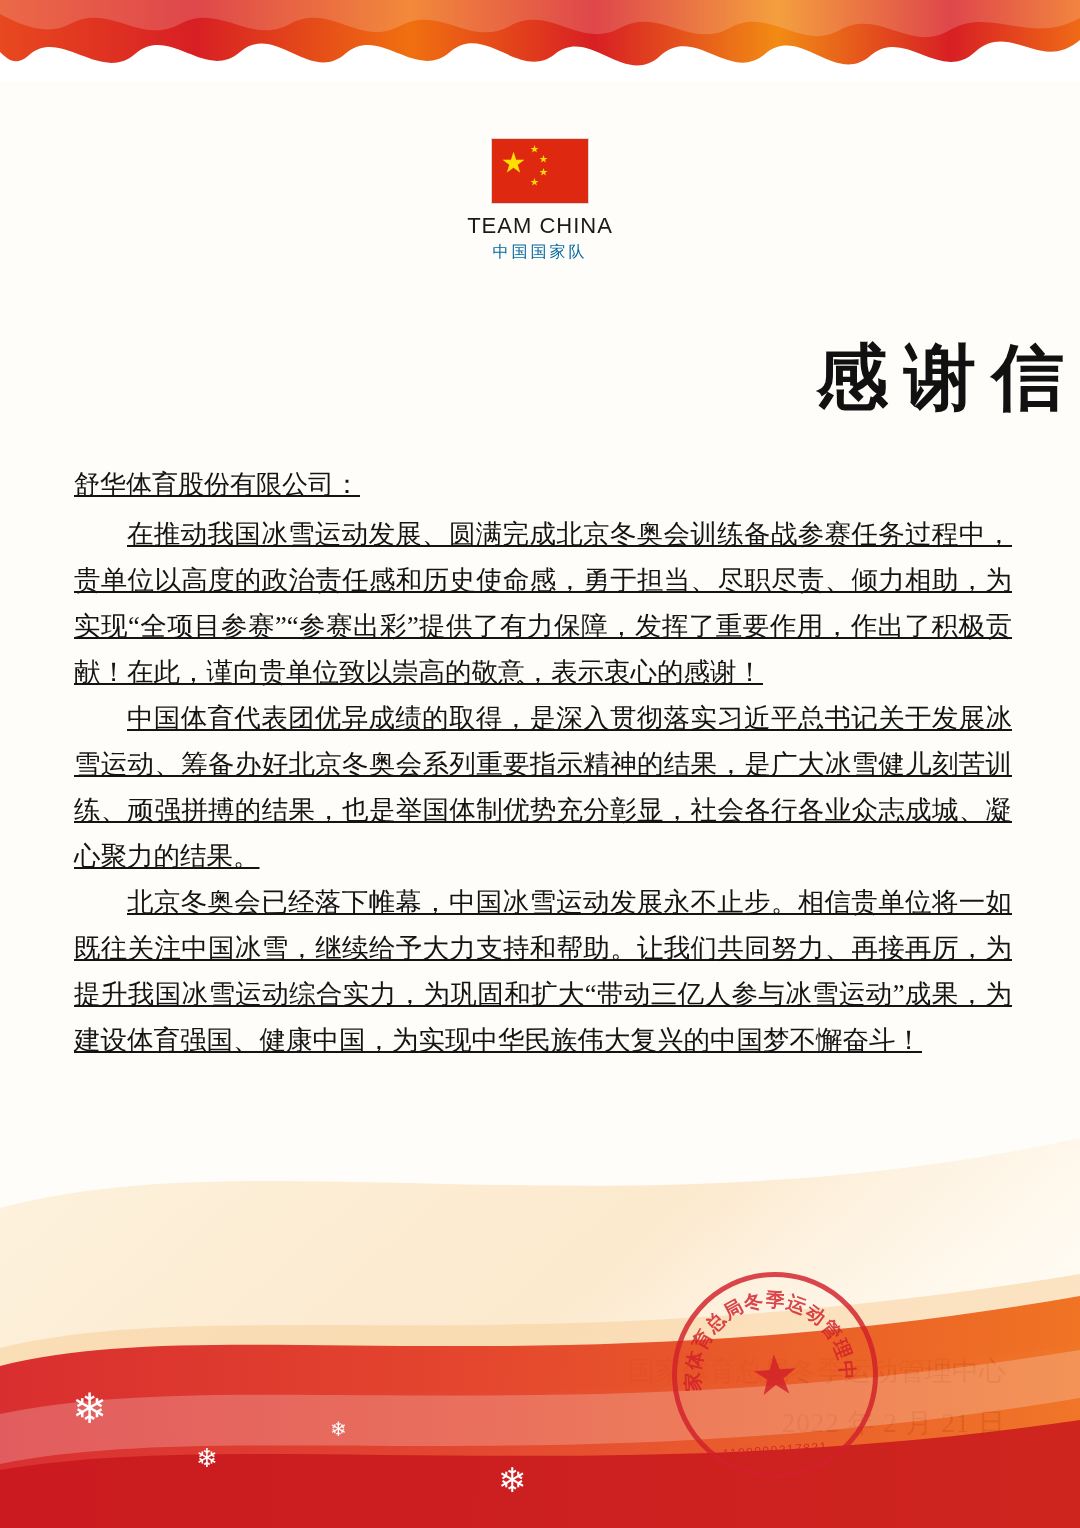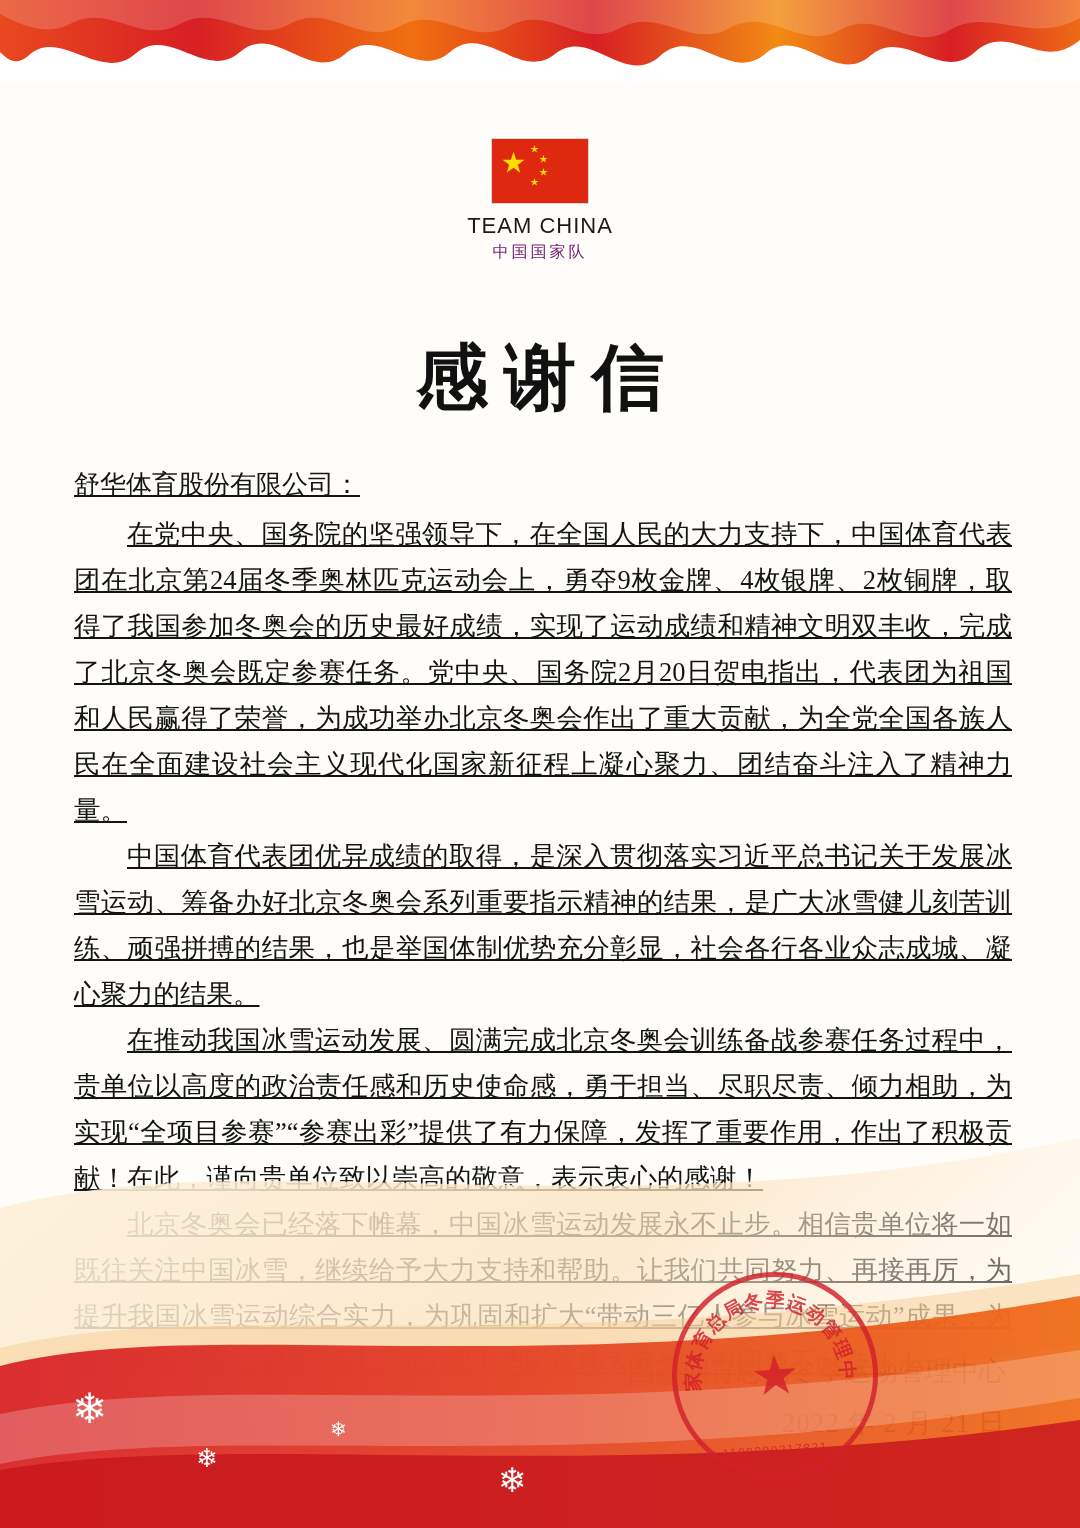--- a/index.html
+++ b/index.html
@@ -91,21 +91,21 @@
     font-weight: normal;
     font-size: 22px;
     letter-spacing: 1px;
     color: #1a1a1a;
   }
   .team-china-cn {
     margin-top: 3px;
     font-family: "Liberation Sans", sans-serif;
     font-size: 16px;
     letter-spacing: 3px;
-    color: #701a75;
+    color: #0369a1;
   }
 
   .winter-mark {
     width: 132px;
     height: 74px;
     position: relative;
   }
   .cws-cn {
     margin-top: 6px;
     font-size: 31px;
@@ -121,21 +121,21 @@
     letter-spacing: 1.2px;
     color: #14145a;
   }
 
   
   .doc-title {
     position: absolute;
     top: 330px;
     left: 0;
     width: 1080px;
-    text-align: center;
+    text-align: right;
     font-size: 72px;
     font-weight: bold;
     letter-spacing: 16px;
     text-indent: 16px;
     color: #111111;
     font-family: "Liberation Serif", "DejaVu Serif", serif;
   }
 
   
   .letter {
@@ -261,23 +261,22 @@
       <div class="team-china-cn">中国国家队</div>
     </div>
 
 
   </div>
 
   <div class="doc-title">感谢信</div>
 
   <div class="letter">
     <div class="salutation">舒华体育股份有限公司：</div>
-    <p class="para">在党中央、国务院的坚强领导下，在全国人民的大力支持下，中国体育代表团在北京第24届冬季奥林匹克运动会上，勇夺9枚金牌、4枚银牌、2枚铜牌，取得了我国参加冬奥会的历史最好成绩，实现了运动成绩和精神文明双丰收，完成了北京冬奥会既定参赛任务。党中央、国务院2月20日贺电指出，代表团为祖国和人民赢得了荣誉，为成功举办北京冬奥会作出了重大贡献，为全党全国各族人民在全面建设社会主义现代化国家新征程上凝心聚力、团结奋斗注入了精神力量。</p>
+    <p class="para">在推动我国冰雪运动发展、圆满完成北京冬奥会训练备战参赛任务过程中，贵单位以高度的政治责任感和历史使命感，勇于担当、尽职尽责、倾力相助，为实现“全项目参赛”“参赛出彩”提供了有力保障，发挥了重要作用，作出了积极贡献！在此，谨向贵单位致以崇高的敬意，表示衷心的感谢！</p>
     <p class="para">中国体育代表团优异成绩的取得，是深入贯彻落实习近平总书记关于发展冰雪运动、筹备办好北京冬奥会系列重要指示精神的结果，是广大冰雪健儿刻苦训练、顽强拼搏的结果，也是举国体制优势充分彰显，社会各行各业众志成城、凝心聚力的结果。</p>
-    <p class="para">在推动我国冰雪运动发展、圆满完成北京冬奥会训练备战参赛任务过程中，贵单位以高度的政治责任感和历史使命感，勇于担当、尽职尽责、倾力相助，为实现“全项目参赛”“参赛出彩”提供了有力保障，发挥了重要作用，作出了积极贡献！在此，谨向贵单位致以崇高的敬意，表示衷心的感谢！</p>
     <p class="para">北京冬奥会已经落下帷幕，中国冰雪运动发展永不止步。相信贵单位将一如既往关注中国冰雪，继续给予大力支持和帮助。让我们共同努力、再接再厉，为提升我国冰雪运动综合实力，为巩固和扩大“带动三亿人参与冰雪运动”成果，为建设体育强国、健康中国，为实现中华民族伟大复兴的中国梦不懈奋斗！</p>
 
     <div class="sign">
       <div>国家体育总局冬季运动管理中心</div>
       <div class="sign-date">2022 年 2 月 21 日</div>
     </div>
   </div>
 
   <svg class="bottom-art" viewBox="0 0 1080 430" preserveAspectRatio="none">
     <defs>

